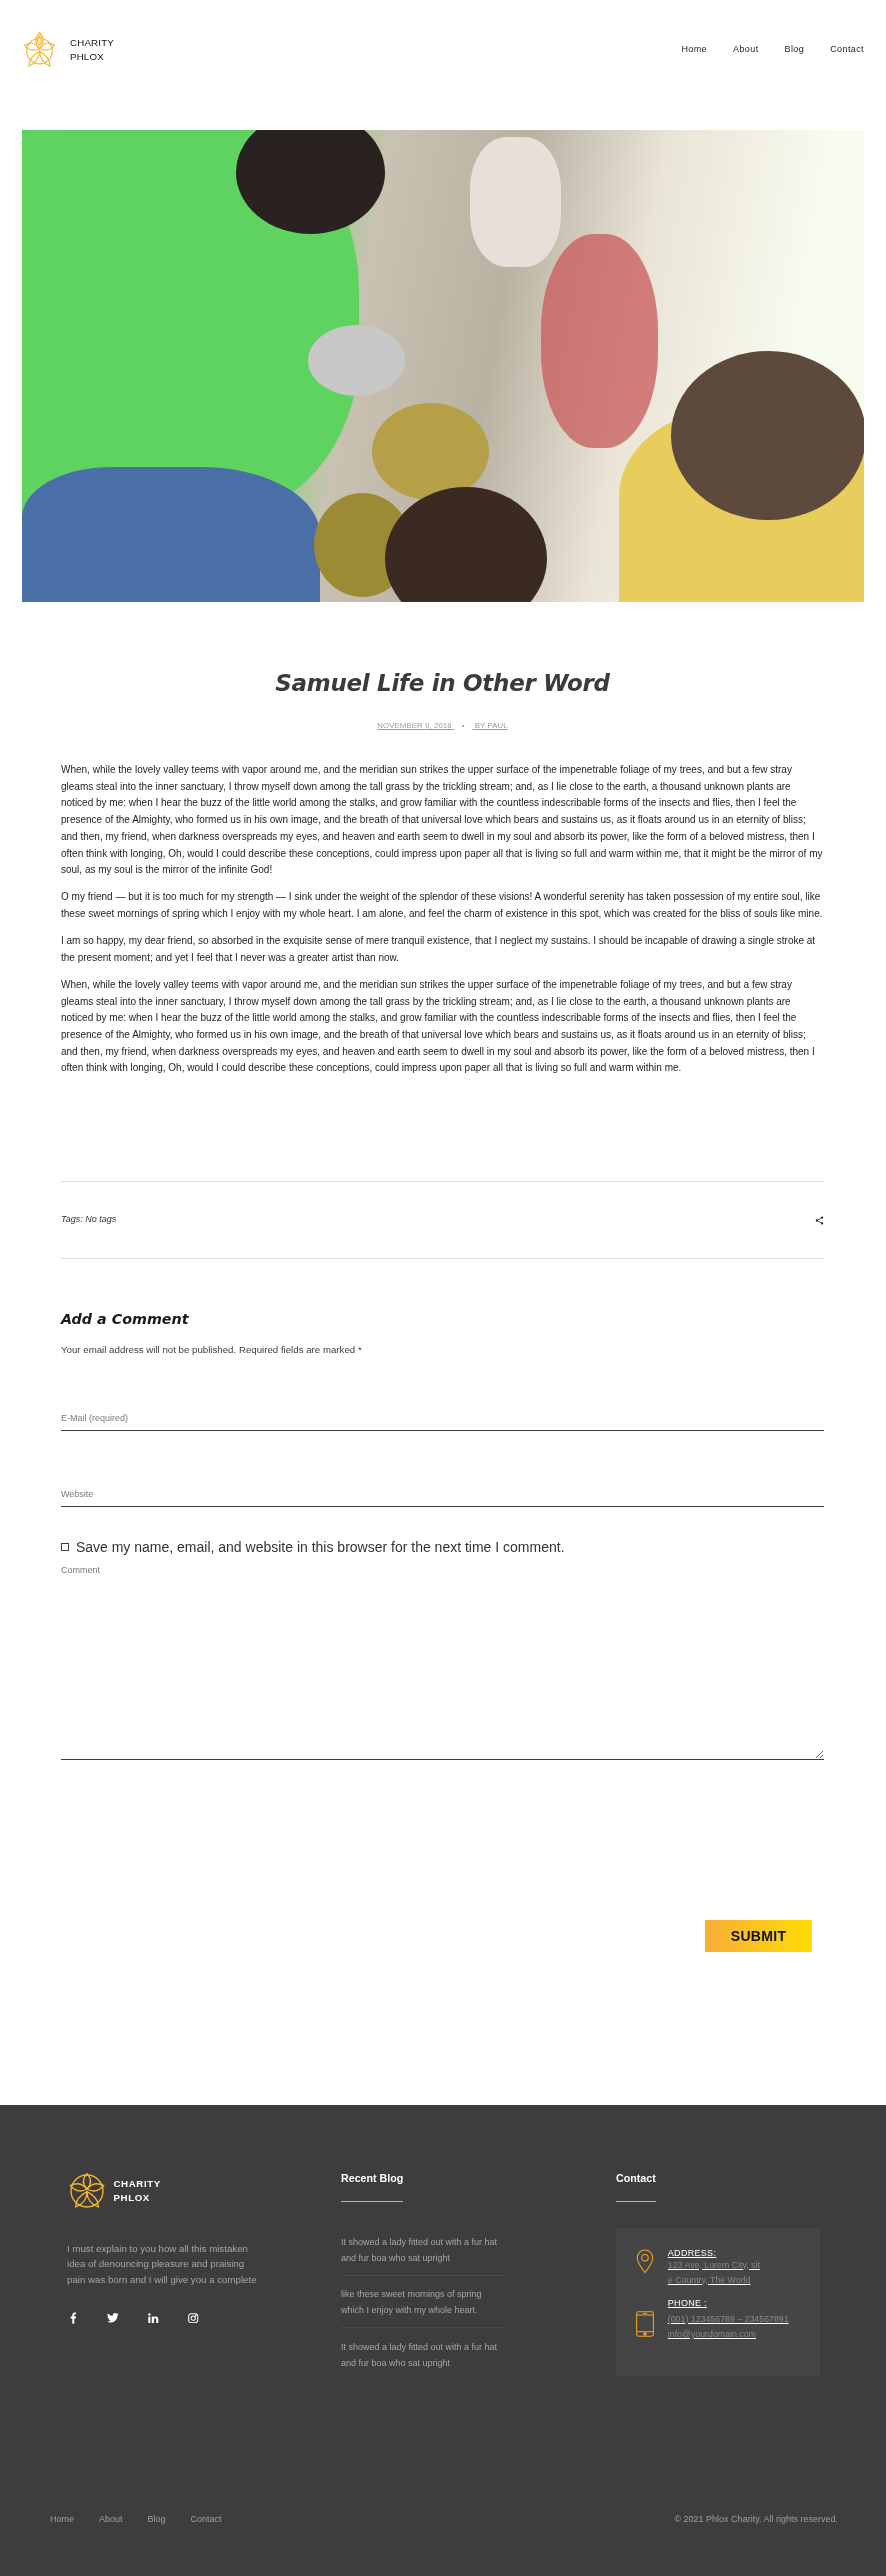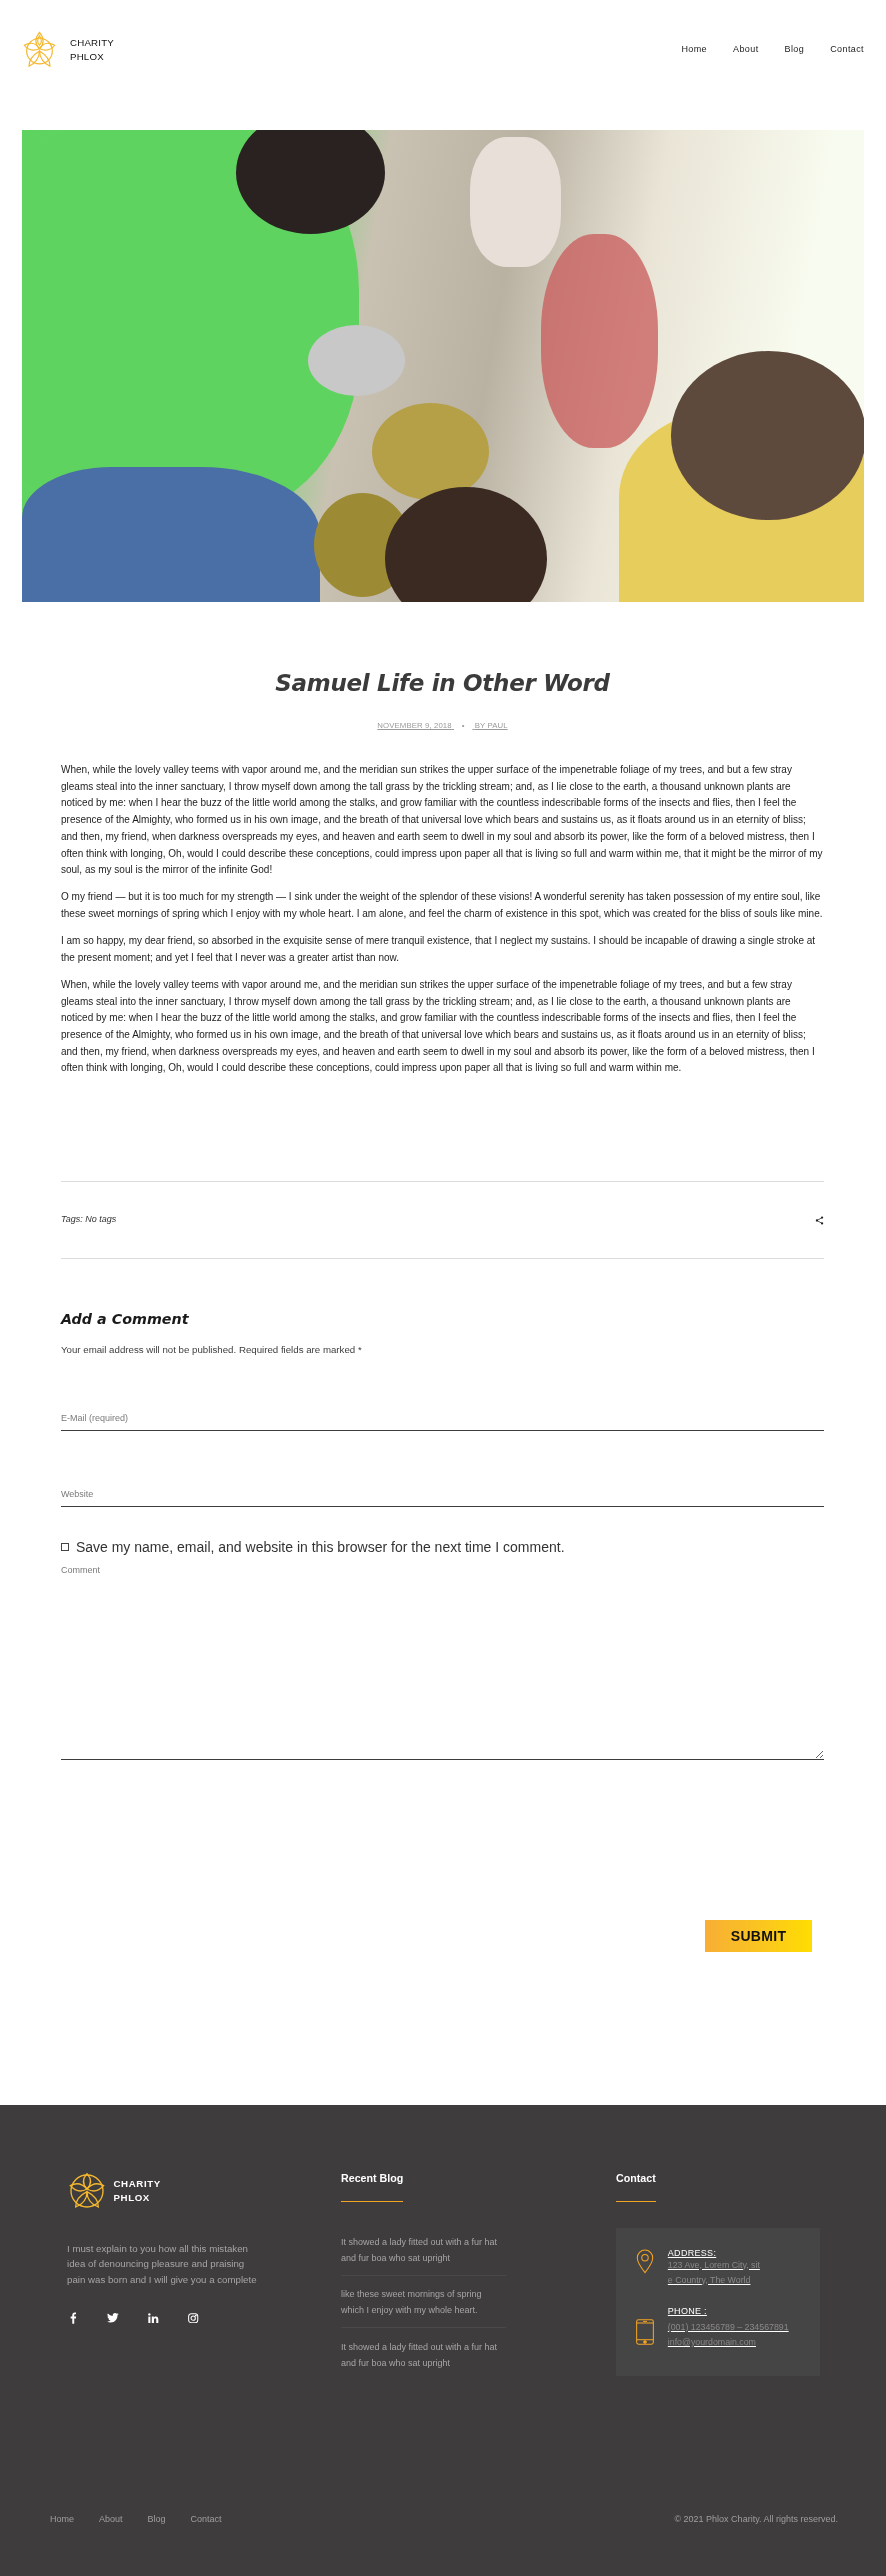--- a/index.html
+++ b/index.html
@@ -226,21 +226,21 @@
         <svg class="ic" viewBox="0 0 28 40" fill="none" stroke="#F5A524" stroke-width="1.6">
           <path d="M14 38 C6 28 2 22 2 15 A12 12 0 0 1 26 15 C26 22 22 28 14 38 Z"></path>
           <circle cx="14" cy="15" r="5"></circle>
         </svg>
         <div class="c-text">
           <div class="c-label">ADDRESS:</div>
           <div class="c-val">123 Ave, Lorem City, sit</div>
           <div class="c-val">e Country, The World</div>
         </div>
       </div>
-      <div class="c-row" style="top:78px;">
+      <div class="c-row" style="top:70px;">
         <svg class="ic" style="margin-top:13px;" viewBox="0 0 28 40" fill="none" stroke="#F5A524" stroke-width="1.6">
           <rect x="1" y="1" width="26" height="38" rx="3"></rect>
           <line x1="1" y1="6" x2="27" y2="6"></line>
           <line x1="1" y1="32" x2="27" y2="32"></line>
           <line x1="11" y1="3.5" x2="17" y2="3.5"></line>
           <circle cx="14" cy="35.5" r="2" fill="#F5A524"></circle>
         </svg>
         <div class="c-text">
           <div class="c-label">PHONE :</div>
           <div class="c-val" style="margin-top:3.9px;">(001) 123456789 – 234567891</div>

